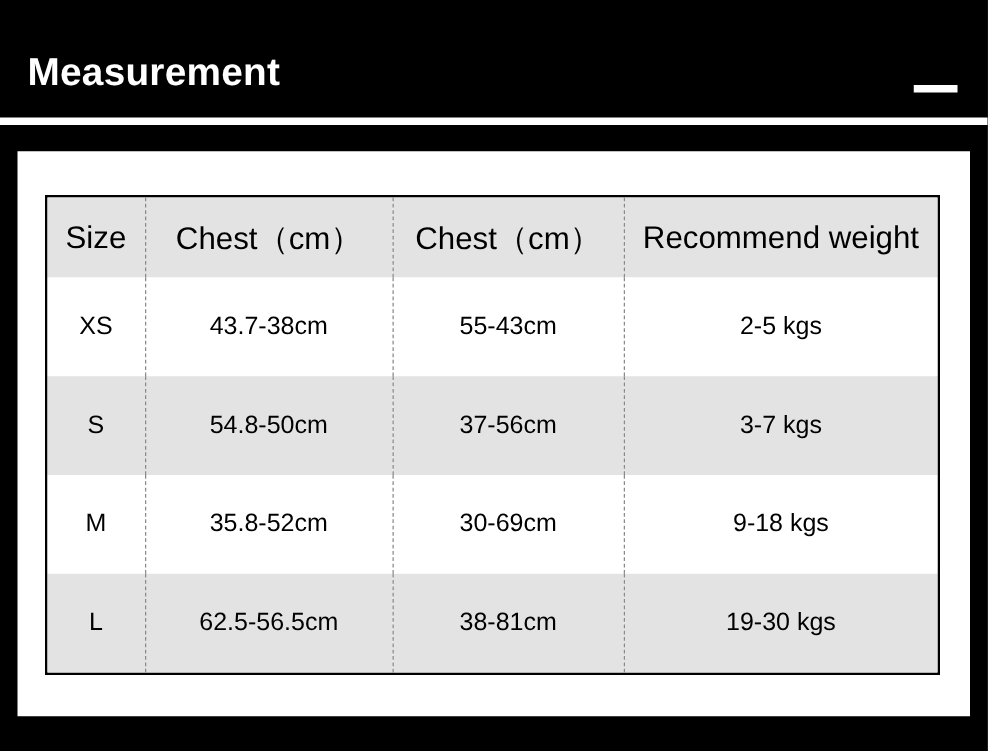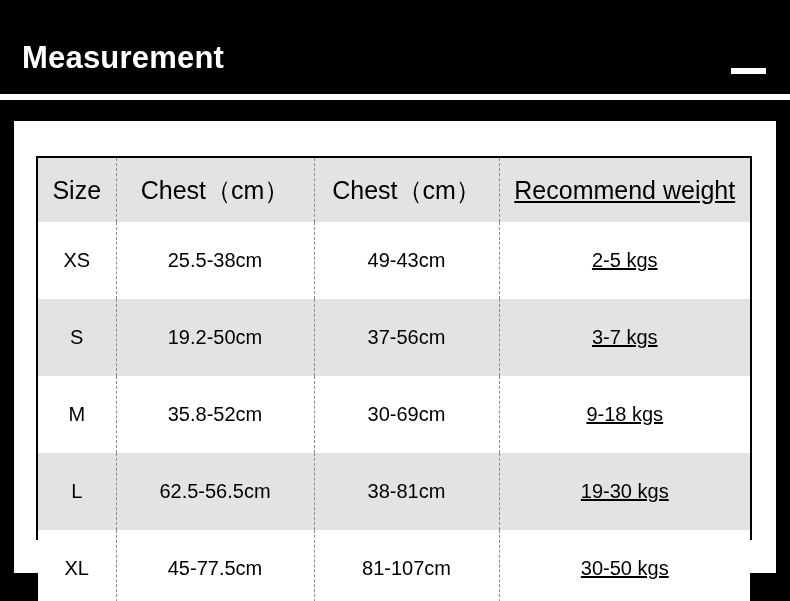--- a/index.html
+++ b/index.html
@@ -91,29 +91,28 @@
     vertical-align: middle;
     font-size: 20px;
     color: #000000;
     font-weight: normal;
     border-right: 1px dashed #8a8a8a;
     padding: 0;
   }
   table.measure th:last-child,
   table.measure td:last-child {
     border-right: none;
-    text-decoration: underline;
   }
   table.measure thead th {
     background: #e3e3e3;
     height: 64px;
     font-size: 25px;
   }
   table.measure tbody tr {
-    height: 77px;
+    height: 65px;
   }
   table.measure tbody tr.odd td {
     background: #ffffff;
   }
   table.measure tbody tr.even td {
     background: #e3e3e3;
   }
   .col-size   { width: 78px; }
   .col-neck   { width: 198px; }
   .col-chest  { width: 185px; }
@@ -143,46 +142,40 @@
           <tr>
             <th>Size</th>
             <th>Chest（cm）</th>
             <th>Chest（cm）</th>
             <th>Recommend weight</th>
           </tr>
         </thead>
         <tbody>
           <tr class="odd">
             <td>XS</td>
-            <td>25.5-38cm</td>
-            <td>49-43cm</td>
+            <td>43.7-38cm</td>
+            <td>55-43cm</td>
             <td>2-5 kgs</td>
           </tr>
           <tr class="even">
             <td>S</td>
-            <td>19.2-50cm</td>
+            <td>54.8-50cm</td>
             <td>37-56cm</td>
             <td>3-7 kgs</td>
           </tr>
           <tr class="odd">
             <td>M</td>
             <td>35.8-52cm</td>
             <td>30-69cm</td>
             <td>9-18 kgs</td>
           </tr>
           <tr class="even">
             <td>L</td>
             <td>62.5-56.5cm</td>
             <td>38-81cm</td>
             <td>19-30 kgs</td>
           </tr>
-          <tr class="odd">
-            <td>XL</td>
-            <td>45-77.5cm</td>
-            <td>81-107cm</td>
-            <td>30-50 kgs</td>
-          </tr>
         </tbody>
       </table>
     </div>
   </div>
 
 </div>
 
 </body></html>

